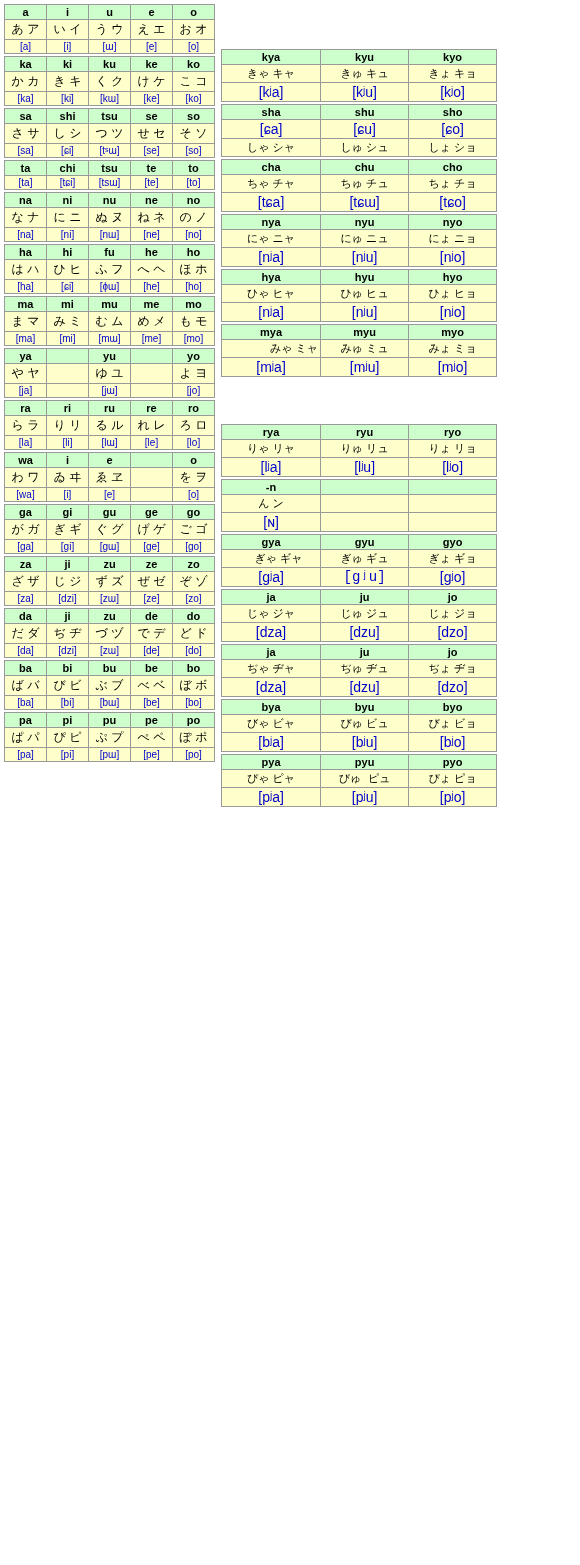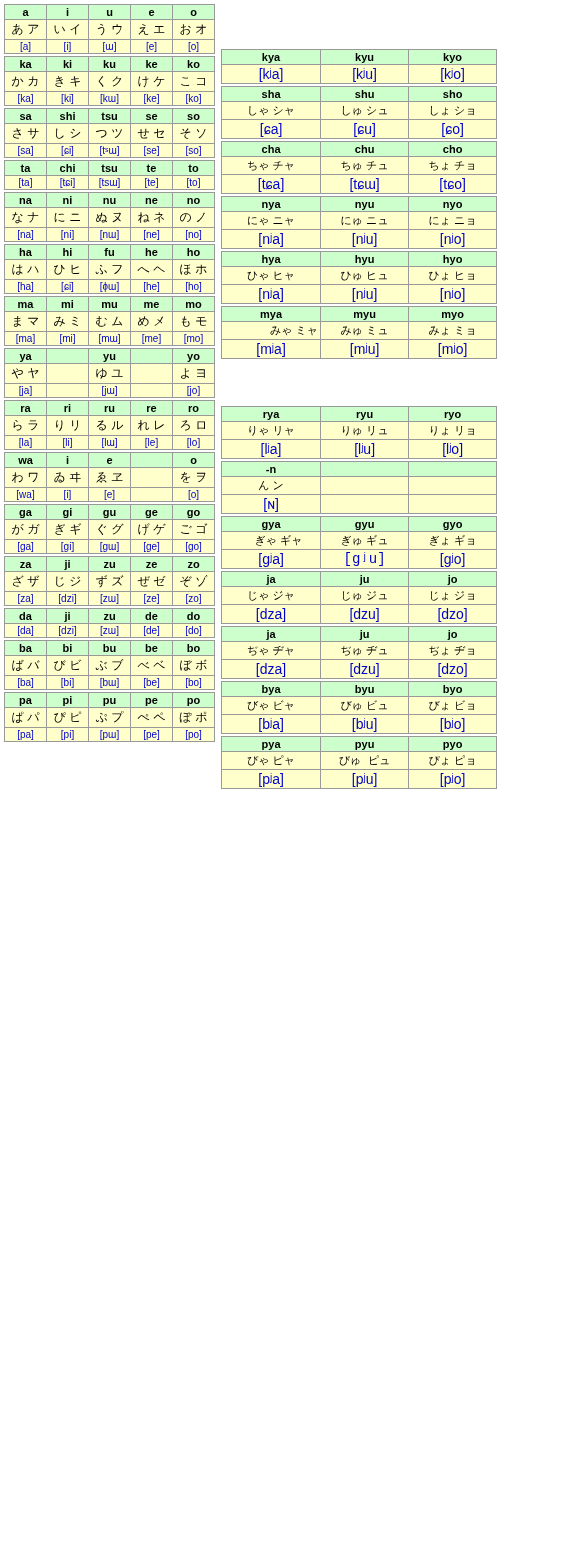--- a/index.html
+++ b/index.html
@@ -349,20 +349,27 @@
               <td colspan="5" style="height: 3px; border: none; background: rgb(255, 255, 255);"></td>
             </tr>
             <tr>
               <td class="header-row">da</td>
               <td class="header-row">ji</td>
               <td class="header-row">zu</td>
               <td class="header-row">de</td>
               <td class="header-row">do</td>
             </tr>
             <tr>
+              <td class="kana">だ ダ</td>
+              <td class="kana">ぢ ヂ</td>
+              <td class="kana">づ ヅ</td>
+              <td class="kana">で デ</td>
+              <td class="kana">ど ド</td>
+            </tr>
+            <tr>
               <td class="ipa">[da]</td>
               <td class="ipa">[dzi]</td>
               <td class="ipa">[zɯ]</td>
               <td class="ipa">[de]</td>
               <td class="ipa">[do]</td>
             </tr>
             <tr>
               <td colspan="5" style="height: 3px; border: none; background: rgb(255, 255, 255);"></td>
             </tr>
             <tr>
@@ -427,41 +434,46 @@
             </tr>
             <tr>
               <td colspan="3" style="height: 3px; border: none; background: rgb(255, 255, 255);"></td>
             </tr>
             <tr>
               <td class="combo-header" style="min-width: 88px;">kya</td>
               <td class="combo-header" style="min-width: 88px;">kyu</td>
               <td class="combo-header" style="min-width: 88px;">kyo</td>
             </tr>
             <tr>
+              <td class="combo-kana" style="min-width: 88px;">きゃ キャ</td>
+              <td class="combo-kana" style="min-width: 88px;">きゅ キュ</td>
+              <td class="combo-kana" style="min-width: 88px;">きょ キョ</td>
+            </tr>
+            <tr>
               <td class="combo-ipa" style="min-width: 88px;">[kʲa]</td>
               <td class="combo-ipa" style="min-width: 88px;">[kʲu]</td>
               <td class="combo-ipa" style="min-width: 88px;">[kʲo]</td>
             </tr>
             <tr>
               <td colspan="3" style="height: 3px; border: none; background: rgb(255, 255, 255);"></td>
             </tr>
             <tr>
               <td class="combo-header" style="min-width: 88px;">sha</td>
               <td class="combo-header" style="min-width: 88px;">shu</td>
               <td class="combo-header" style="min-width: 88px;">sho</td>
             </tr>
             <tr>
+              <td class="combo-ipa" style="min-width: 88px;">[ɕa]</td>
+              <td class="combo-ipa" style="min-width: 88px;">[ɕu]</td>
+              <td class="combo-ipa" style="min-width: 88px;">[ɕo]</td>
+            </tr>
+            <tr>
               <td class="combo-kana" style="min-width: 88px;">しゃ シャ</td>
               <td class="combo-kana" style="min-width: 88px;">しゅ シュ</td>
               <td class="combo-kana" style="min-width: 88px;">しょ ショ</td>
-            </tr>
-            <tr>
-              <td class="combo-ipa" style="min-width: 88px;">[ɕa]</td>
-              <td class="combo-ipa" style="min-width: 88px;">[ɕu]</td>
-              <td class="combo-ipa" style="min-width: 88px;">[ɕo]</td>
             </tr>
             <tr>
               <td colspan="3" style="height: 3px; border: none; background: rgb(255, 255, 255);"></td>
             </tr>
             <tr>
               <td class="combo-header" style="min-width: 88px;">cha</td>
               <td class="combo-header" style="min-width: 88px;">chu</td>
               <td class="combo-header" style="min-width: 88px;">cho</td>
             </tr>
             <tr>

